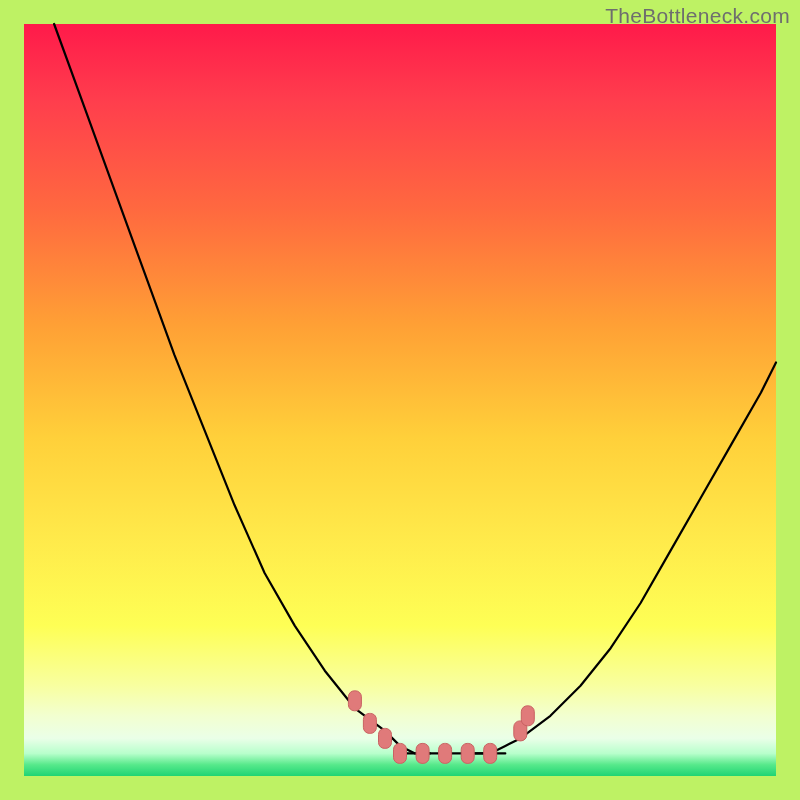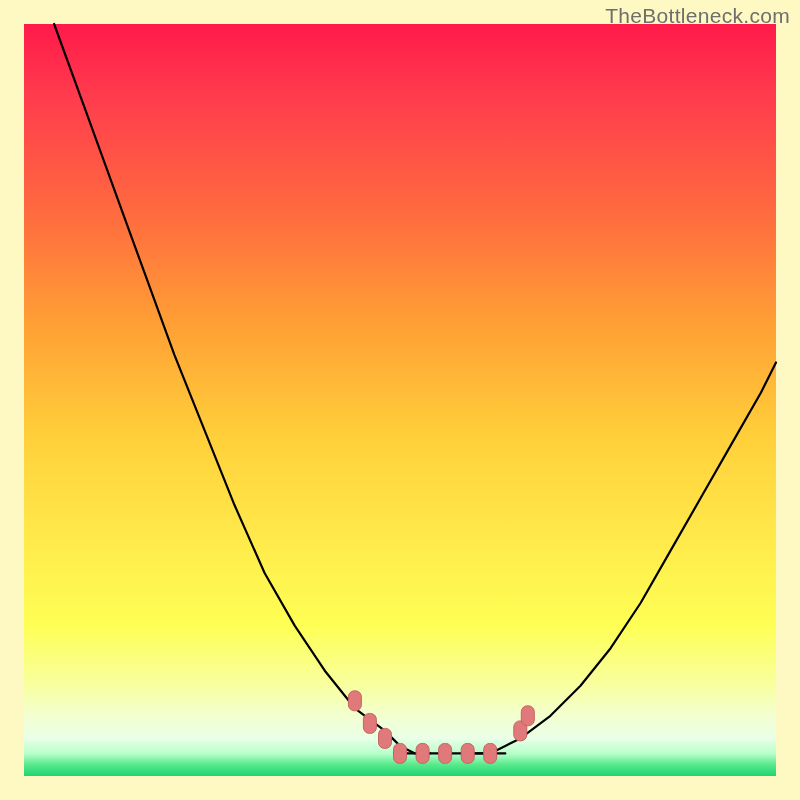--- a/index.html
+++ b/index.html
@@ -10,21 +10,21 @@
     background: #000;
     overflow: hidden;
     font-family: Arial, Helvetica, sans-serif;
   }
   .frame {
     position: absolute;
     left: 0;
     top: 0;
     width: 800px;
     height: 800px;
-    background: #fef9c3;
+    background: #bef264;
   }
   .plot {
     position: absolute;
     left: 24px;
     top: 24px;
     width: 752px;
     height: 752px;
     
     background: linear-gradient(
       to bottom,

